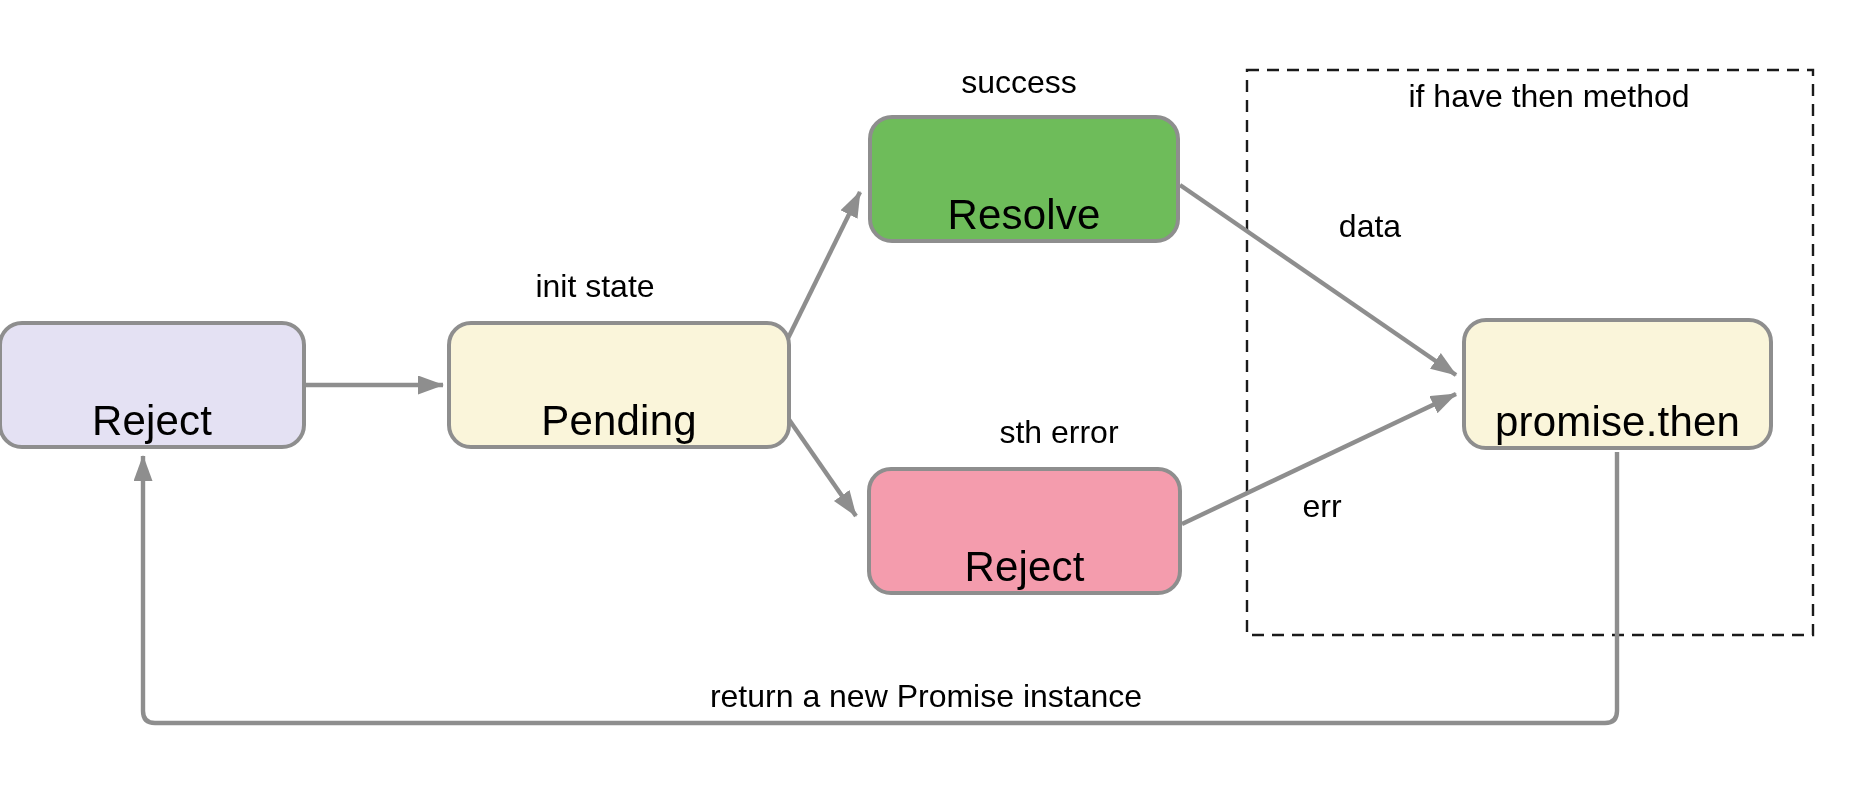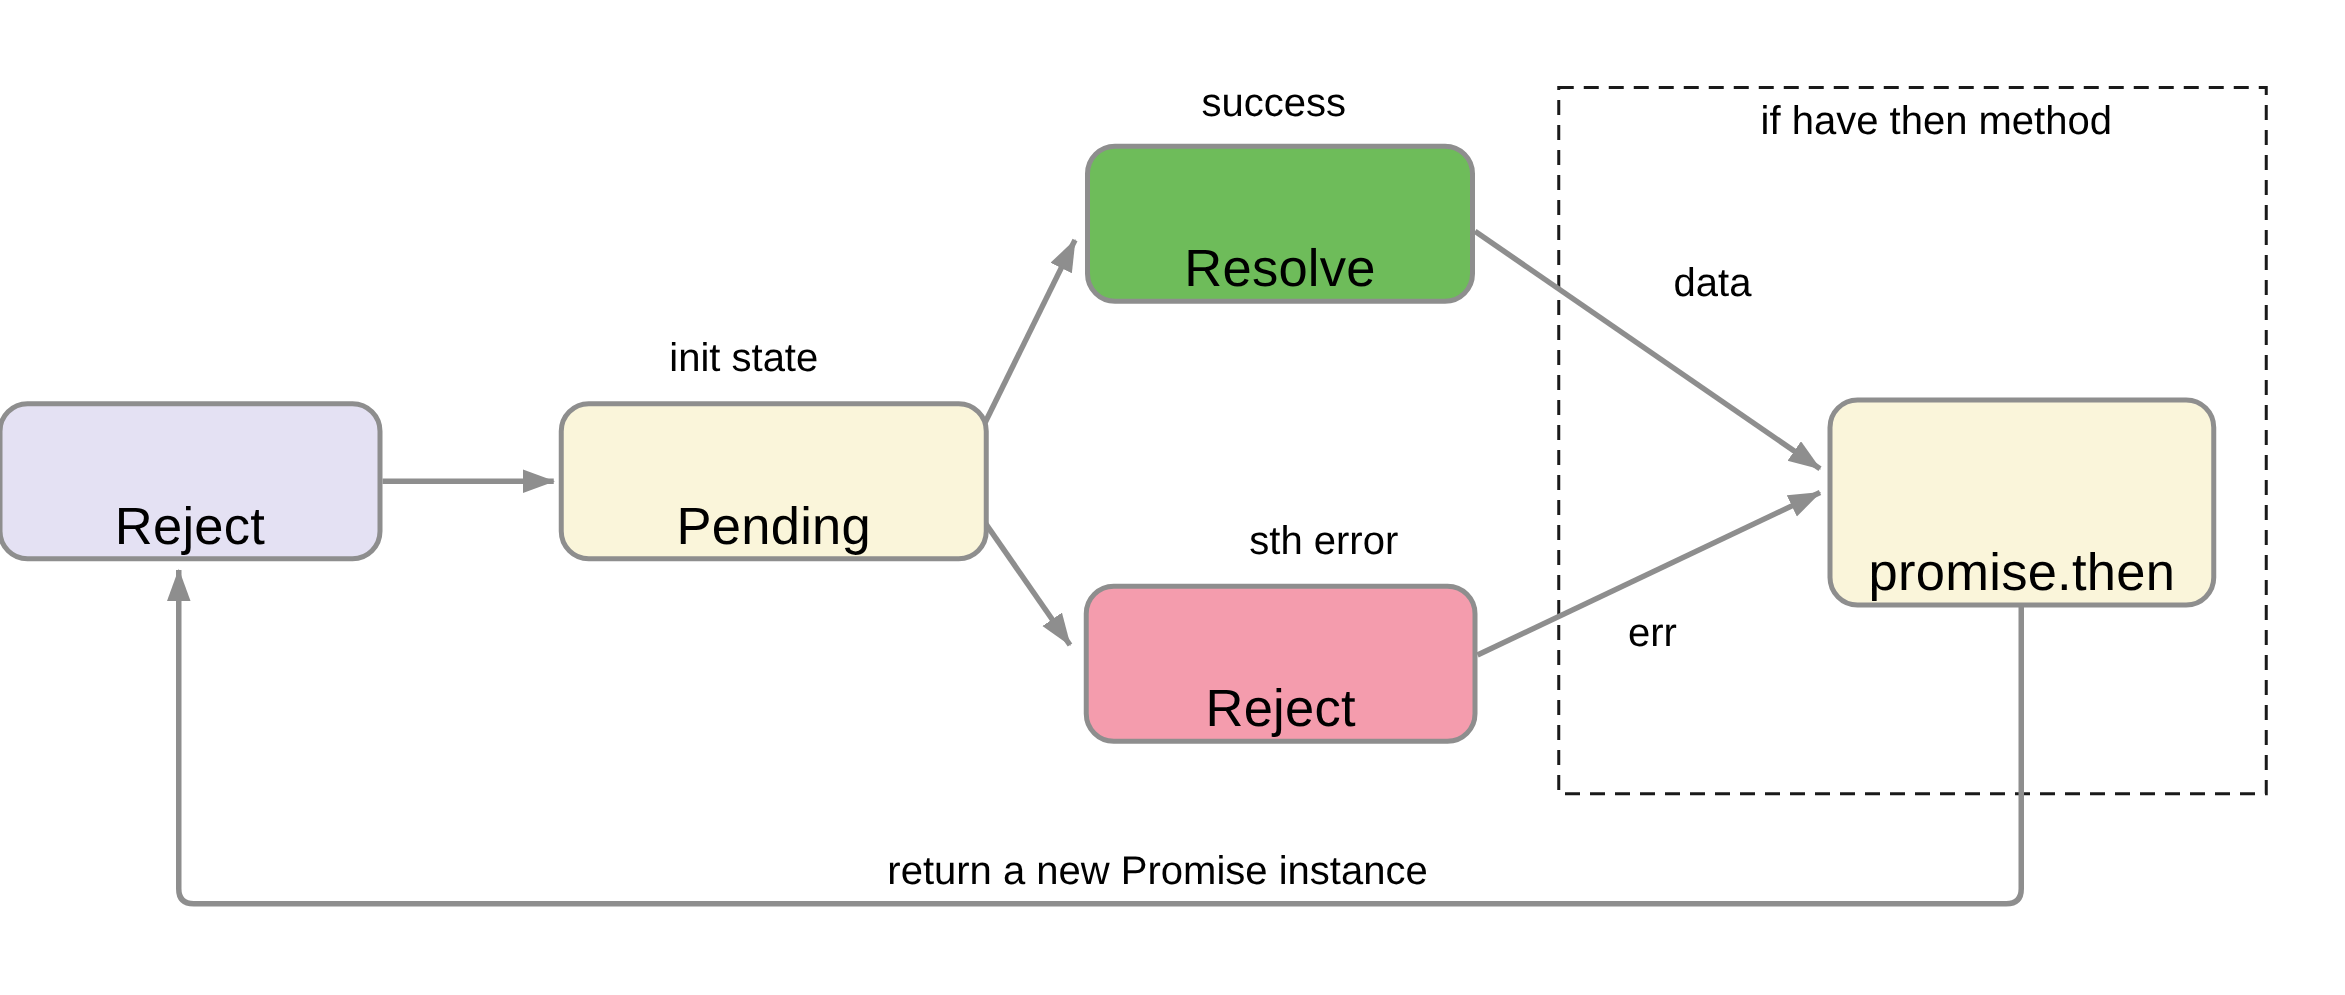--- a/index.html
+++ b/index.html
@@ -31,21 +31,21 @@
     align-items: flex-end;
     justify-content: center;
     font-size: 42px;
     color: #000000;
     letter-spacing: 0.2px;
   }
   .node-promise      { left: -2px;   top: 321px; width: 308px; height: 128px; background: #e4e1f3; }
   .node-pending      { left: 447px;  top: 321px; width: 344px; height: 128px; background: #faf5da; }
   .node-resolve      { left: 868px;  top: 115px; width: 312px; height: 128px; background: #6ebc5a; }
   .node-reject       { left: 867px;  top: 467px; width: 315px; height: 128px; background: #f49cad; }
-  .node-promise-then { left: 1462px; top: 318px; width: 311px; height: 168px; background: #faf5da; }
+  .node-promise-then { left: 1462px; top: 318px; width: 311px; height: 132px; background: #faf5da; }
   .note {
     position: absolute;
     z-index: 2;
     transform: translateX(-50%);
     font-size: 32px;
     color: #000000;
     white-space: nowrap;
   }
   .note-init-state  { left: 595px;  top: 268px; }
   .note-success     { left: 1019px; top: 64px;  }

